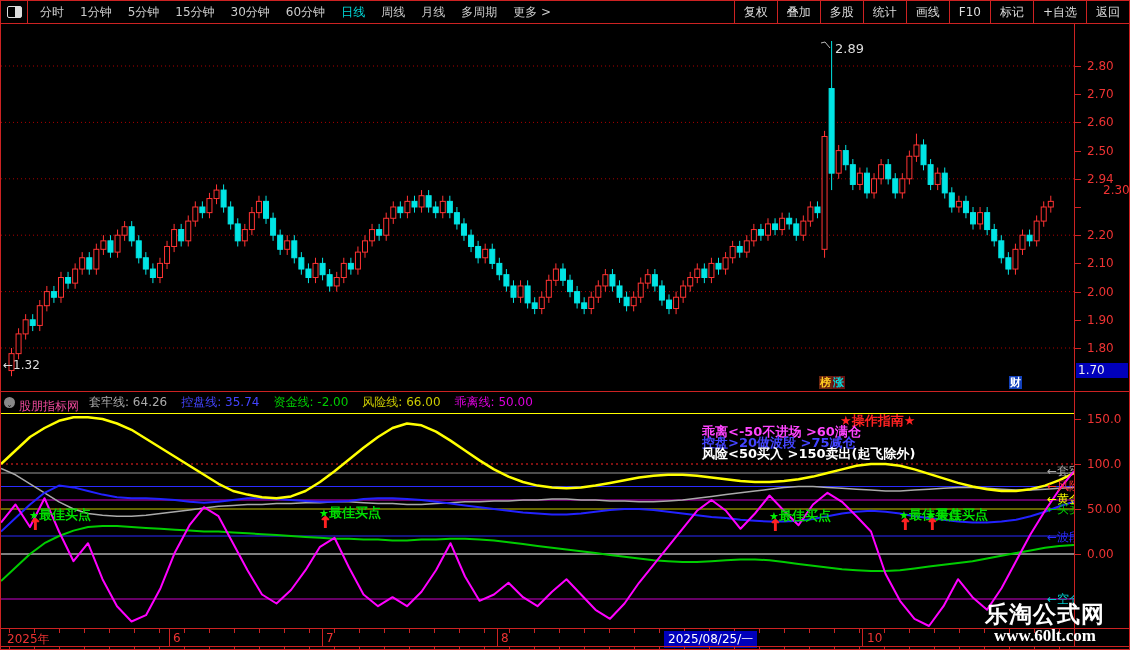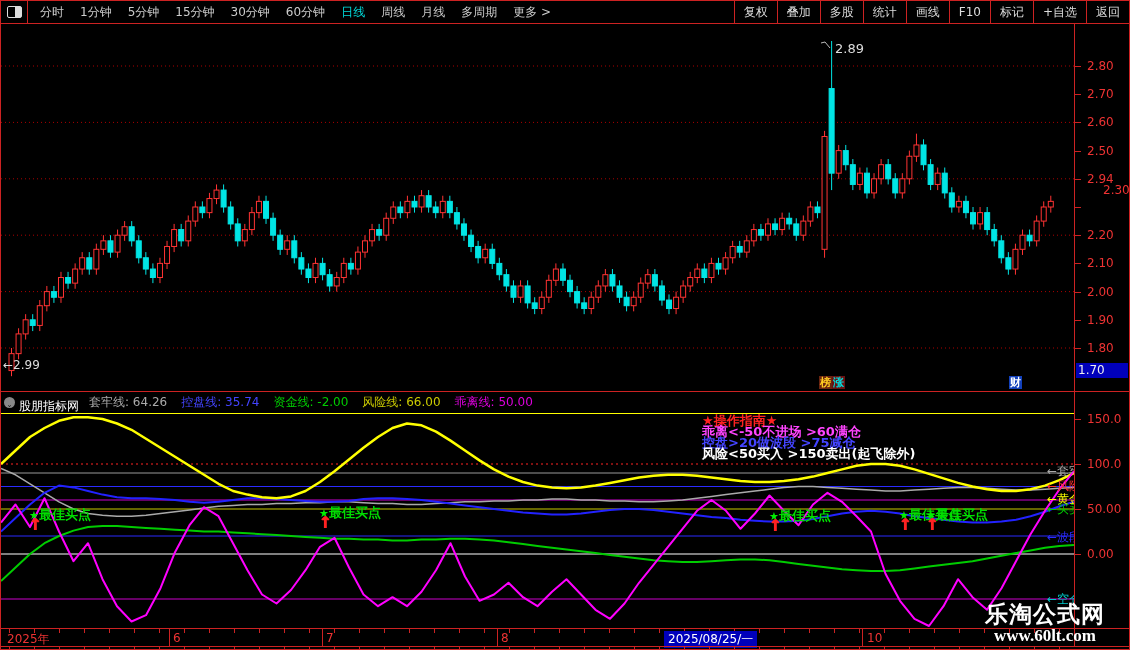--- a/index.html
+++ b/index.html
@@ -29,21 +29,21 @@
   .event-tag{position:absolute;top:375px;height:13px;font-size:11px;line-height:13px;padding:0 1px;font-weight:bold;}
   
   #vline-axis{left:1073px;top:22px;width:1px;height:623px;background:#c22;}
   .axis-label{position:absolute;color:#ee3333;font-size:12px;}
   .axis-tick{position:absolute;background:#c22;height:1px;}
   #price-tag{left:1075px;top:362px;width:50px;height:15px;background:#0000bb;color:#eee;font-size:12px;line-height:15px;padding-left:2px;}
   
   .hline{position:absolute;left:0;width:1130px;height:1px;background:#c22;}
   
   #ind-header{left:0;top:392px;width:1073px;height:19px;display:flex;align-items:center;font-size:12px;}
-  #ind-name{color:#ffffff;margin:7px 10px 0 4px;}
+  #ind-name{color:#ec4899;margin:7px 10px 0 4px;}
   .ind-param{margin-right:14px;white-space:nowrap;}
   
   #ind-panel{left:0;top:412px;width:1073px;height:216px;}
   #guide-block{left:701px;top:414px;font-size:13px;font-weight:bold;line-height:11px;}
   #guide-block div{height:11px;white-space:nowrap;}
   .edge-label{position:absolute;left:1046px;width:27px;overflow:hidden;font-size:12px;white-space:nowrap;}
   .buy-marker{position:absolute;font-size:13px;white-space:nowrap;text-align:center;}
   .buy-star{color:#00ee00;font-size:11px;}
   .buy-text{color:#00dd00;font-weight:bold;}
   .buy-arrow{position:absolute;color:#ff2222;font-weight:bold;font-size:16px;text-shadow:1px 0 #ff2222;}
@@ -394,21 +394,21 @@
       <rect x="1026.08" y="194.1999999999999" width="5" height="5.640000000000015" fill="#00e5e5" stroke="#00e5e5" stroke-width="1"></rect>
       <line x1="1035.65" x2="1035.65" y1="174.45999999999995" y2="205.4799999999999" stroke="#ff3333" stroke-width="1"></line>
       <rect x="1033.15" y="180.09999999999994" width="5" height="19.73999999999998" fill="#000" stroke="#ff3333" stroke-width="1"></rect>
       <line x1="1042.72" x2="1042.72" y1="160.35999999999999" y2="185.73999999999995" stroke="#ff3333" stroke-width="1"></line>
       <rect x="1040.22" y="166" width="5" height="14.099999999999937" fill="#000" stroke="#ff3333" stroke-width="1"></rect>
       <line x1="1049.79" x2="1049.79" y1="154.72" y2="171.64000000000001" stroke="#ff3333" stroke-width="1"></line>
       <rect x="1047.29" y="160.35999999999999" width="5" height="5.640000000000015" fill="#000" stroke="#ff3333" stroke-width="1"></rect>
       <polyline points="820,2 824,1 829,7" fill="none" stroke="#bbb" stroke-width="1"></polyline>
       <text x="834" y="12" fill="#ddd" font-size="13">2.89</text>
     </svg>
-  <span class="abs" id="low-callout">←2.99</span>
+  <span class="abs" id="low-callout">←1.32</span>
   <div id="event-tags">
       <div class="event-tag" style="left: 818px; background: rgb(106, 36, 16); color: rgb(255, 204, 34);">榜</div>
       <div class="event-tag" style="left: 831px; background: rgb(106, 16, 16); color: rgb(0, 221, 221);">涨</div>
       <div class="event-tag" style="left: 1008px; background: rgb(18, 64, 187); color: rgb(255, 255, 255);">财</div>
     </div>
 
   <div class="abs" id="vline-axis"></div>
   <div id="price-axis">
       <div class="axis-label" style="left: 1086px; top: 58px;">2.80</div>
       <div class="axis-tick" style="left: 1074px; top: 65px; width: 6px;"></div>
@@ -453,21 +453,21 @@
       <line x1="0" x2="1073" y1="123" y2="123" stroke="#2b2bff" stroke-width="1" stroke-dasharray="none"></line>
       <line x1="0" x2="1073" y1="141" y2="141" stroke="#ffffff" stroke-width="1" stroke-dasharray="none"></line>
       <line x1="0" x2="1073" y1="186" y2="186" stroke="#cc00cc" stroke-width="1" stroke-dasharray="none"></line>
       <polyline points="0.0,55.5 14.5,61.8 29.0,70.8 43.5,79.8 58.0,88.8 72.5,96.0 87.0,100.5 101.5,102.3 116.0,103.2 130.5,103.2 145.0,102.3 159.5,100.5 174.0,98.7 188.5,96.9 203.0,95.1 217.5,93.3 232.0,92.4 246.5,91.5 261.0,91.5 275.5,90.6 290.0,90.6 304.5,89.7 319.0,89.7 333.5,88.8 348.0,88.8 362.5,89.7 377.0,90.6 391.5,90.6 406.0,91.5 420.5,91.5 435.0,90.6 449.5,89.7 464.0,88.8 478.5,88.8 493.0,87.9 507.5,87.9 522.0,87.0 536.5,87.0 551.0,86.1 565.5,86.1 580.0,87.0 594.5,87.0 609.0,87.9 623.5,87.9 638.0,88.8 652.5,88.8 667.0,87.9 681.5,87.0 696.0,85.2 710.5,83.4 725.0,81.6 739.5,79.8 754.0,78.0 768.5,76.2 783.0,74.4 797.5,73.5 812.0,73.5 826.5,74.4 841.0,75.3 855.5,76.2 870.0,77.1 884.5,78.0 899.0,78.0 913.5,77.1 928.0,76.2 942.5,75.3 957.0,74.4 971.5,74.4 986.0,75.3 1000.5,76.2 1015.0,77.1 1029.5,77.1 1044.0,76.2 1058.5,75.3 1073.0,74.4" fill="none" stroke="#aaaaaa" stroke-width="1.5" stroke-linejoin="round"></polyline>
       <polyline points="0.0,118.5 14.5,105.0 29.0,91.5 43.5,79.8 58.0,72.6 72.5,74.4 87.0,78.0 101.5,81.6 116.0,84.3 130.5,85.2 145.0,85.2 159.5,86.1 174.0,87.0 188.5,88.8 203.0,89.7 217.5,88.8 232.0,87.0 246.5,85.2 261.0,85.2 275.5,86.1 290.0,87.0 304.5,87.9 319.0,88.8 333.5,88.8 348.0,87.9 362.5,86.1 377.0,85.2 391.5,85.2 406.0,86.1 420.5,87.0 435.0,88.8 449.5,90.6 464.0,92.4 478.5,94.2 493.0,96.0 507.5,97.8 522.0,99.6 536.5,100.5 551.0,101.4 565.5,101.4 580.0,100.5 594.5,98.7 609.0,96.9 623.5,96.0 638.0,96.0 652.5,96.9 667.0,98.7 681.5,100.5 696.0,102.3 710.5,104.1 725.0,105.0 739.5,106.8 754.0,107.7 768.5,108.6 783.0,108.6 797.5,107.7 812.0,105.9 826.5,103.2 841.0,100.5 855.5,98.7 870.0,97.8 884.5,98.7 899.0,100.5 913.5,103.2 928.0,105.0 942.5,106.8 957.0,108.6 971.5,109.5 986.0,109.5 1000.5,108.6 1015.0,106.8 1029.5,103.2 1044.0,98.7 1058.5,93.3 1073.0,88.8" fill="none" stroke="#2222ff" stroke-width="2" stroke-linejoin="round"></polyline>
       <polyline points="0.0,168.0 14.5,154.5 29.0,141.0 43.5,130.2 58.0,123.0 72.5,117.6 87.0,114.0 101.5,113.1 116.0,113.1 130.5,114.0 145.0,114.9 159.5,115.8 174.0,116.7 188.5,117.6 203.0,118.5 217.5,118.5 232.0,119.4 246.5,120.3 261.0,121.2 275.5,122.1 290.0,123.0 304.5,123.9 319.0,124.8 333.5,125.7 348.0,125.7 362.5,126.6 377.0,126.6 391.5,127.5 406.0,127.5 420.5,126.6 435.0,126.6 449.5,125.7 464.0,125.7 478.5,126.6 493.0,127.5 507.5,129.3 522.0,131.1 536.5,132.9 551.0,134.7 565.5,136.5 580.0,138.3 594.5,140.1 609.0,141.9 623.5,143.7 638.0,145.5 652.5,147.3 667.0,148.2 681.5,149.1 696.0,149.1 710.5,148.2 725.0,147.3 739.5,146.4 754.0,146.4 768.5,147.3 783.0,149.1 797.5,150.9 812.0,152.7 826.5,154.5 841.0,156.3 855.5,157.2 870.0,158.1 884.5,158.1 899.0,157.2 913.5,155.4 928.0,153.6 942.5,151.8 957.0,150.0 971.5,148.2 986.0,145.5 1000.5,142.8 1015.0,140.1 1029.5,137.4 1044.0,134.7 1058.5,132.9 1073.0,132.0" fill="none" stroke="#00cc00" stroke-width="2" stroke-linejoin="round"></polyline>
       <polyline points="0.0,51.0 14.5,37.5 29.0,24.0 43.5,15.0 58.0,7.8 72.5,4.2 87.0,4.2 101.5,6.0 116.0,10.5 130.5,16.8 145.0,25.8 159.5,34.8 174.0,43.8 188.5,52.8 203.0,61.8 217.5,70.8 232.0,78.0 246.5,81.6 261.0,84.3 275.5,85.2 290.0,83.4 304.5,78.0 319.0,69.0 333.5,58.2 348.0,46.5 362.5,34.8 377.0,24.0 391.5,15.0 406.0,10.5 420.5,12.3 435.0,18.6 449.5,27.6 464.0,37.5 478.5,47.4 493.0,56.4 507.5,63.6 522.0,69.0 536.5,72.6 551.0,74.4 565.5,75.3 580.0,74.4 594.5,72.6 609.0,69.9 623.5,67.2 638.0,64.5 652.5,62.7 667.0,61.8 681.5,61.8 696.0,62.7 710.5,64.5 725.0,66.3 739.5,68.1 754.0,69.0 768.5,69.0 783.0,68.1 797.5,66.3 812.0,63.6 826.5,60.0 841.0,56.4 855.5,52.8 870.0,51.0 884.5,51.0 899.0,52.8 913.5,56.4 928.0,60.9 942.5,65.4 957.0,69.9 971.5,73.5 986.0,76.2 1000.5,78.0 1015.0,78.0 1029.5,76.2 1044.0,72.6 1058.5,67.2 1073.0,60.0" fill="none" stroke="#ffff00" stroke-width="2.5" stroke-linejoin="round"></polyline>
       <polyline points="0.0,109.5 14.5,91.5 29.0,114.0 43.5,85.2 58.0,118.5 72.5,148.2 87.0,130.2 101.5,166.2 116.0,193.2 130.5,208.5 145.0,202.2 159.5,175.2 174.0,139.2 188.5,112.2 203.0,94.2 217.5,103.2 232.0,130.2 246.5,157.2 261.0,181.5 275.5,190.5 290.0,177.0 304.5,157.2 319.0,133.8 333.5,124.8 348.0,154.5 362.5,181.5 377.0,193.2 391.5,184.2 406.0,193.2 420.5,178.8 435.0,157.2 449.5,130.2 464.0,163.5 478.5,187.8 493.0,181.5 507.5,169.8 522.0,184.2 536.5,193.2 551.0,178.8 565.5,166.2 580.0,181.5 594.5,196.8 609.0,205.8 623.5,190.5 638.0,169.8 652.5,151.8 667.0,133.8 681.5,115.8 696.0,97.8 710.5,87.0 725.0,97.8 739.5,115.8 754.0,100.5 768.5,82.5 783.0,97.8 797.5,112.2 812.0,91.5 826.5,79.8 841.0,88.8 855.5,103.2 870.0,118.5 884.5,160.8 899.0,187.8 913.5,205.8 928.0,213.0 942.5,193.2 957.0,166.2 971.5,184.2 986.0,196.8 1000.5,175.2 1015.0,148.2 1029.5,121.2 1044.0,97.8 1058.5,76.2 1073.0,58.2" fill="none" stroke="#ff00ff" stroke-width="2" stroke-linejoin="round"></polyline>
     </svg>
   <div class="abs" id="guide-block">
-    <div style="color: rgb(255, 34, 34);">★操作指南★</div>
+    <div style="color: rgb(255, 34, 34); text-align: right;">★操作指南★</div>
     <div style="color: rgb(255, 68, 255);">乖离&lt;-50不进场 &gt;60满仓</div>
     <div style="color: rgb(68, 68, 255);">控盘&gt;20做波段 &gt;75减仓</div>
     <div style="color: rgb(255, 255, 255);">风险&lt;50买入 &gt;150卖出(起飞除外)</div>
   </div>
   <div id="edge-labels">
       <div class="edge-label" style="top: 462.3px; color: rgb(170, 170, 170);">←套牢</div>
       <div class="edge-label" style="top: 476.7px; color: rgb(255, 51, 51);">←风险</div>
       <div class="edge-label" style="top: 490.2px; color: rgb(255, 255, 0);">←黄金</div>
       <div class="edge-label" style="top: 500.1px; color: rgb(0, 204, 0);">←买卖</div>
       <div class="edge-label" style="top: 528px; color: rgb(43, 43, 255);">←波段</div>

